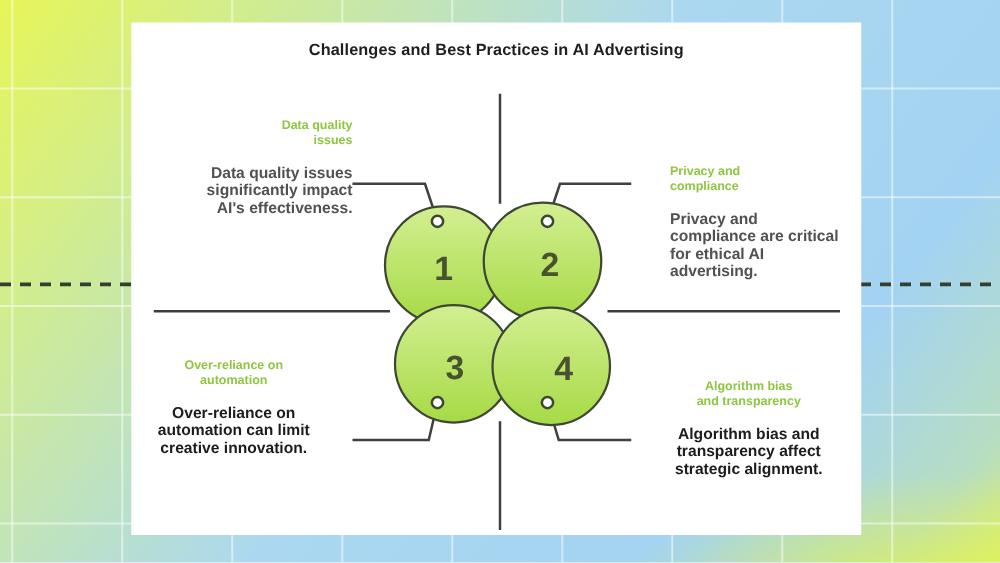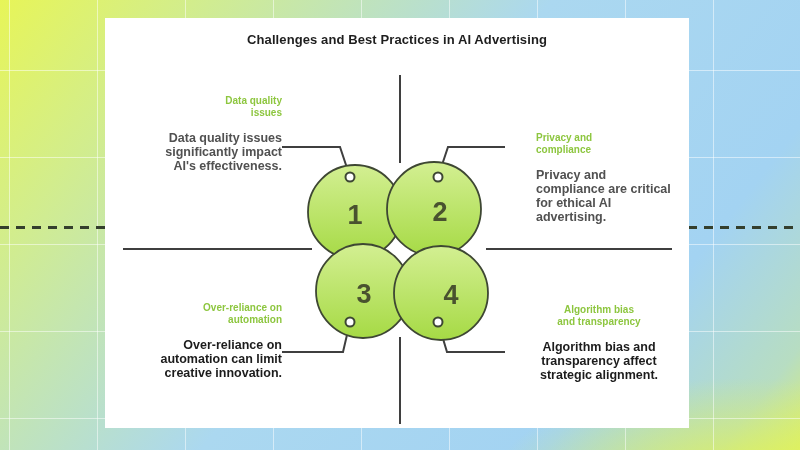--- a/index.html
+++ b/index.html
@@ -38,21 +38,21 @@
   .quad .qh{
     margin:0; font-size:10px; font-weight:bold; line-height:1.15;
     color:#8dc63f; white-space:pre-line;
   }
   .quad .qd{
     margin:13px 0 0 0; font-size:12.5px; font-weight:bold; line-height:1.12;
     white-space:pre-line;
   }
   .tl{ right:407px; top:77px; width:190px; text-align:right; }
   .tr{ left:431px; top:77px; width:170px; text-align:left;margin-top:37px; }
-  .bl{ right:407px; top:284px; width:190px; text-align:right; }
+  .bl{ right:407px; top:269px; width:190px; text-align:center; }
   .br{ left:409px; top:286px; width:170px; text-align:center; }
   .tl .qd, .tr .qd{ color:#515151; }
   .bl .qd, .br .qd{ color:#1c1c1c; }
   .num{
     font-family:"Liberation Sans", sans-serif; font-size:27px; font-weight:bold;
     fill:#49522f;
   }
 </style>
 </head>
 <body>

